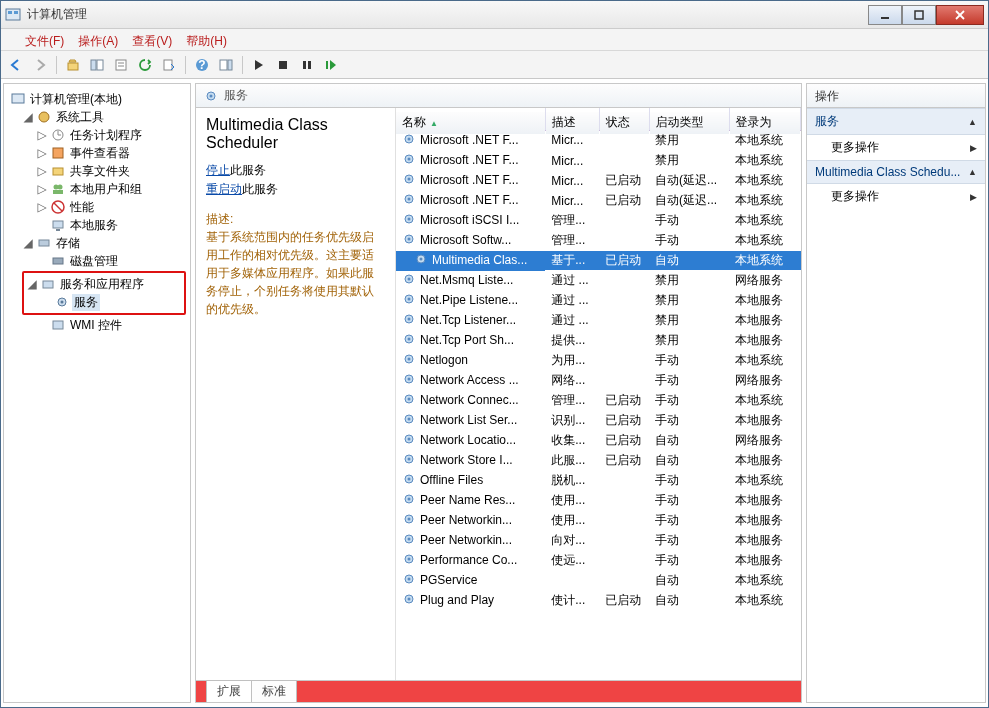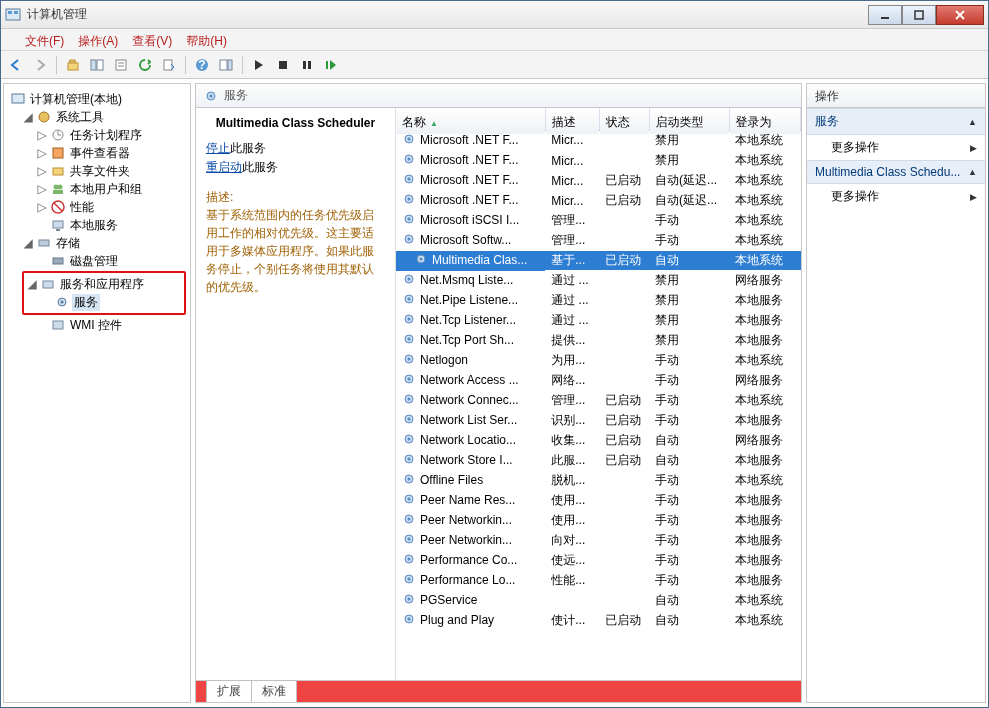--- a/index.html
+++ b/index.html
@@ -39,21 +39,21 @@
 .tree .sel .lbl { background:#d6e5f3; }
 .tree ul ul { padding-left:14px; }
 .redbox { border:2px solid #d11; border-radius:2px; padding:2px 0; margin:1px 2px; }
 
 
 .chdr { height:24px; background:linear-gradient(#fdfdfd,#eef2f6); border-bottom:1px solid #c8c8c8; display:flex; align-items:center; padding:0 8px; gap:6px; color:#555; }
 .chdr .srch { width:14px; height:14px; }
 
 .csplit { flex:1; display:flex; min-height:0; }
 .detailcol { width:200px; padding:8px 10px; border-right:1px solid #e0e0e0; overflow:auto; }
-.detailcol h3 { font-size:12px; font-weight:bold; margin-bottom:10px;text-align:center; }
+.detailcol h3 { font-size:16px; font-weight:normal; margin-bottom:10px; }
 .detailcol a { color:#0a4aa8; text-decoration:underline; display:inline; }
 .detailcol .desc { margin-top:12px; color:#a16207; line-height:1.5; }
 
 .listcol { flex:1; overflow:auto; }
 table.svc { width:100%; border-collapse:collapse; table-layout:fixed; }
 table.svc th { text-align:left; font-weight:normal; background:linear-gradient(#fdfdfd,#eef2f6); border-right:1px solid #dde; border-bottom:1px solid #cbd; height:22px; padding:0 6px; position:sticky; top:4px; }
 table.svc th .sortarr { margin-left:4px; color:#3a6; font-size:8px; }
 table.svc td { height:20px; padding:0 6px; overflow:hidden; text-overflow:ellipsis; white-space:nowrap; border-bottom:1px solid transparent; }
 table.svc tr.selrow td { background:#2d7dd2; color:#fff;justify-content:center; }
 table.svc td.namecell { display:flex; align-items:center; gap:4px; }
@@ -679,33 +679,20 @@
                 <td></td>
                 <td>手动</td>
                 <td>本地服务</td>
               </tr>
               <tr>
                 <td class="namecell">
                   <span><svg class="gear" viewBox="0 0 14 14">
                       <circle cx="7" cy="7" r="4" fill="#c5dcf0" stroke="#5a8ac0"></circle>
                       <circle cx="7" cy="7" r="1.5" fill="#5a8ac0"></circle>
                     </svg></span>
-                  <span>Performance Lo...</span>
-                </td>
-                <td>性能...</td>
-                <td></td>
-                <td>手动</td>
-                <td>本地服务</td>
-              </tr>
-              <tr>
-                <td class="namecell">
-                  <span><svg class="gear" viewBox="0 0 14 14">
-                      <circle cx="7" cy="7" r="4" fill="#c5dcf0" stroke="#5a8ac0"></circle>
-                      <circle cx="7" cy="7" r="1.5" fill="#5a8ac0"></circle>
-                    </svg></span>
                   <span>PGService</span>
                 </td>
                 <td></td>
                 <td></td>
                 <td>自动</td>
                 <td>本地系统</td>
               </tr>
               <tr>
                 <td class="namecell">
                   <span><svg class="gear" viewBox="0 0 14 14">

